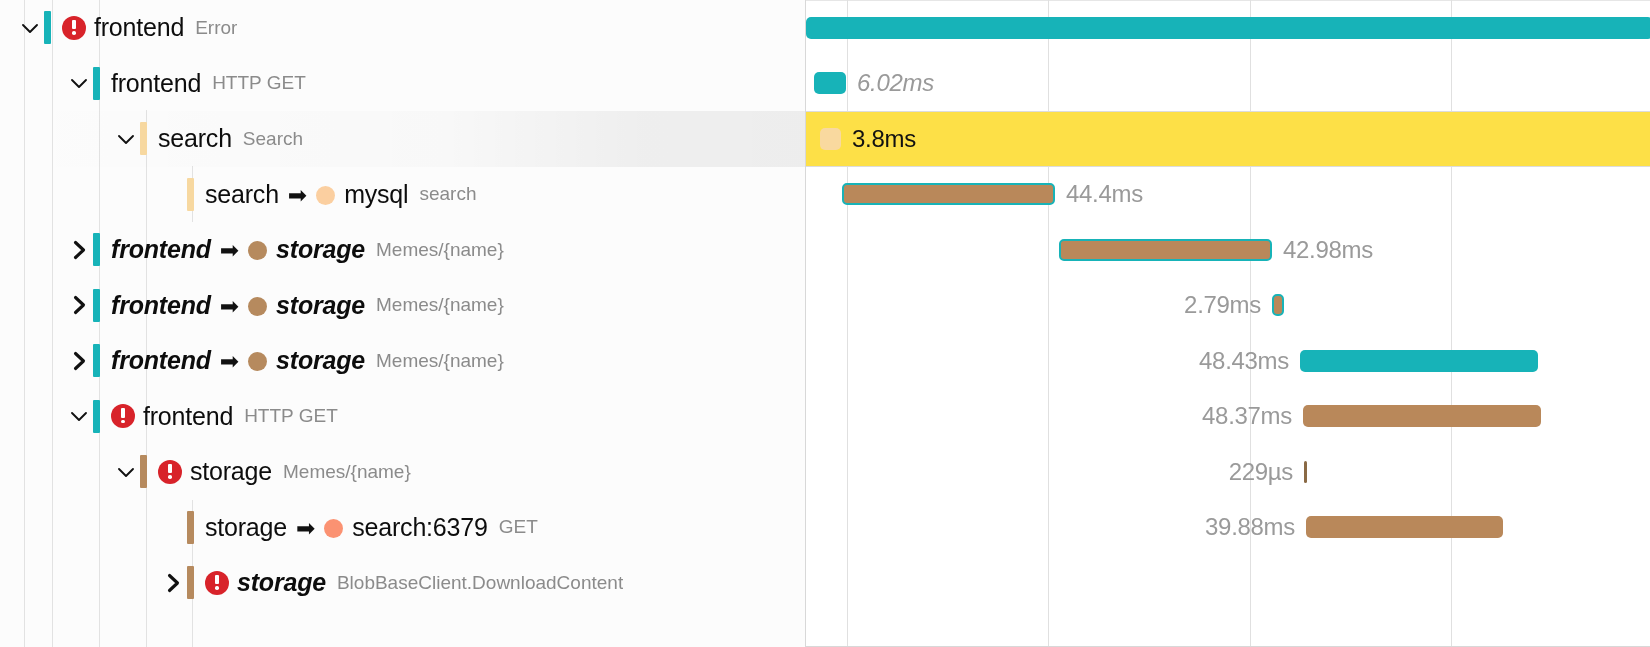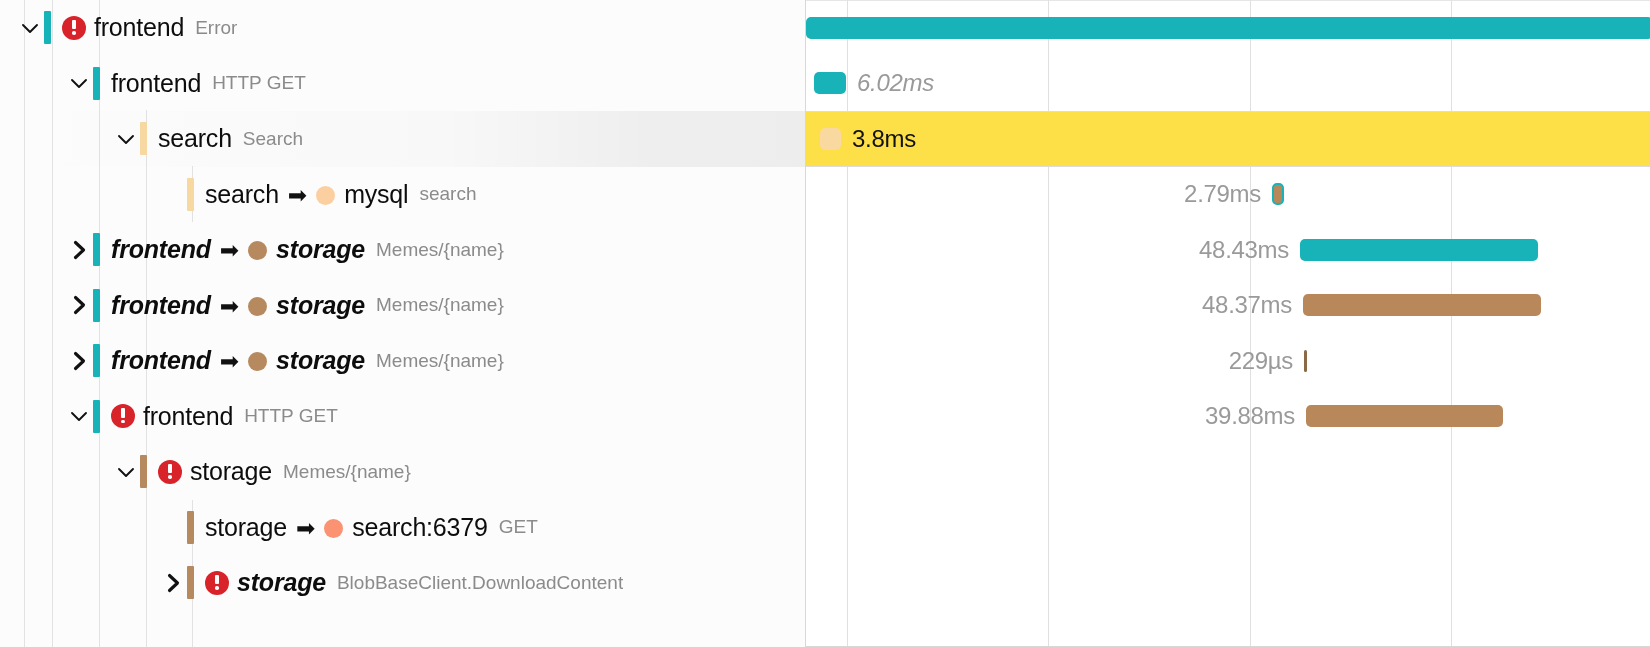--- a/index.html
+++ b/index.html
@@ -306,20 +306,28 @@
         </div>
         <div class="tl-row" style="height: 55.5px; font-style: italic;">
           <div class="bar" style="left: 8px; width: 32px; background: rgb(23, 179, 184);"></div>
           <div class="dur" style="left: 51px;">6.02ms</div>
         </div>
         <div class="tl-row hovered" style="height: 55.5px;">
           <div class="bar" style="left: 14px; width: 21px; background: rgb(249, 217, 159);"></div>
           <div class="dur dark" style="left: 46px;">3.8ms</div>
         </div>
         <div class="tl-row" style="height: 55.5px;">
+          <div class="bar" style="left: 36px; width: 213px; background: rgb(185, 136, 90); border: 2.5px solid rgb(23, 179, 184);"></div>
+          <div class="dur" style="left: 260px;">44.4ms</div>
+        </div>
+        <div class="tl-row" style="height: 55.5px;">
+          <div class="bar" style="left: 253px; width: 213px; background: rgb(185, 136, 90); border: 2.5px solid rgb(23, 179, 184);"></div>
+          <div class="dur" style="left: 477px;">42.98ms</div>
+        </div>
+        <div class="tl-row" style="height: 55.5px;">
           <div class="bar" style="left: 466px; width: 12px; background: rgb(185, 136, 90); border: 2.5px solid rgb(23, 179, 184);"></div>
           <div class="dur" style="right: 389px; left: auto;">2.79ms</div>
         </div>
         <div class="tl-row" style="height: 55.5px;">
           <div class="bar" style="left: 494px; width: 238px; background: rgb(23, 179, 184);"></div>
           <div class="dur" style="right: 361px; left: auto;">48.43ms</div>
         </div>
         <div class="tl-row" style="height: 55.5px;">
           <div class="bar" style="left: 497px; width: 238px; background: rgb(185, 136, 90);"></div>
           <div class="dur" style="right: 358px; left: auto;">48.37ms</div>

